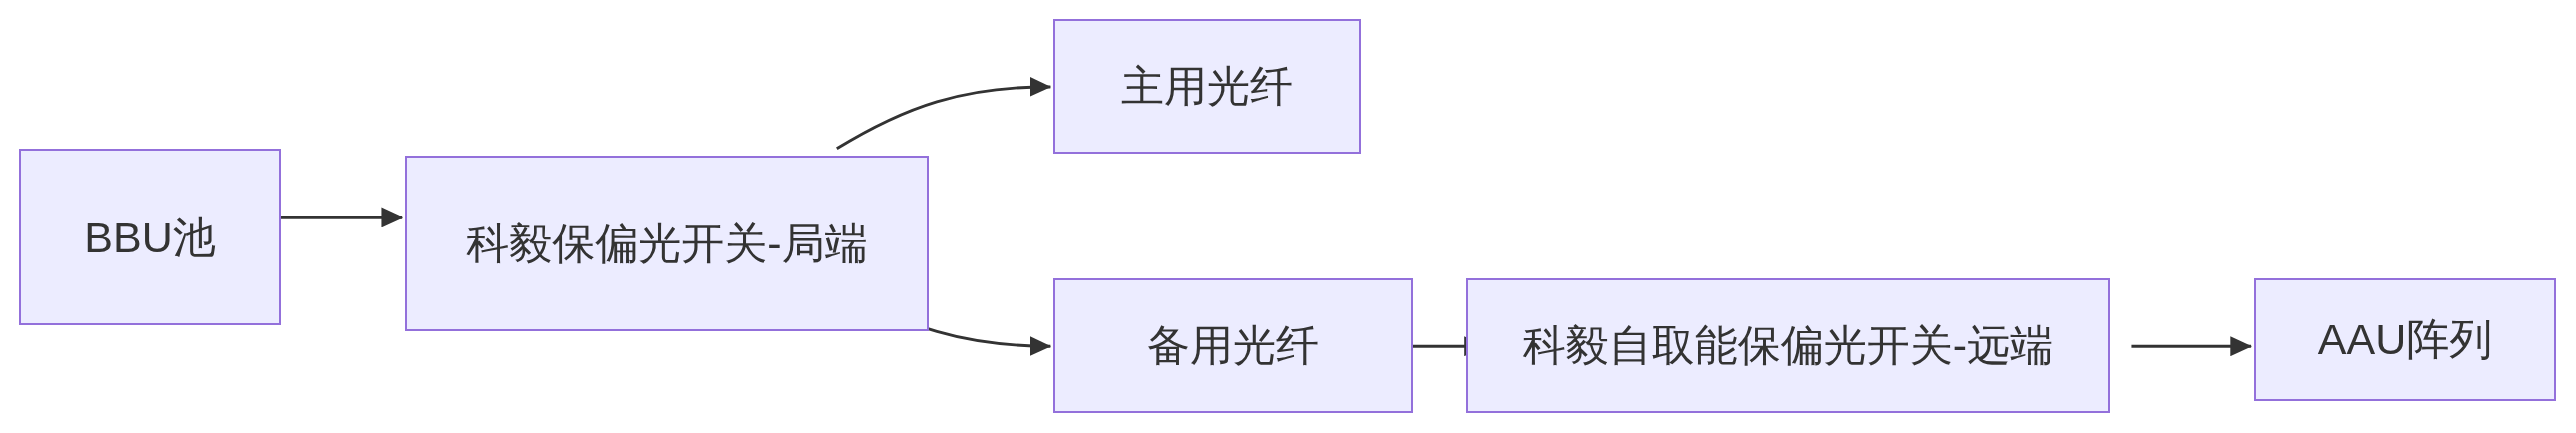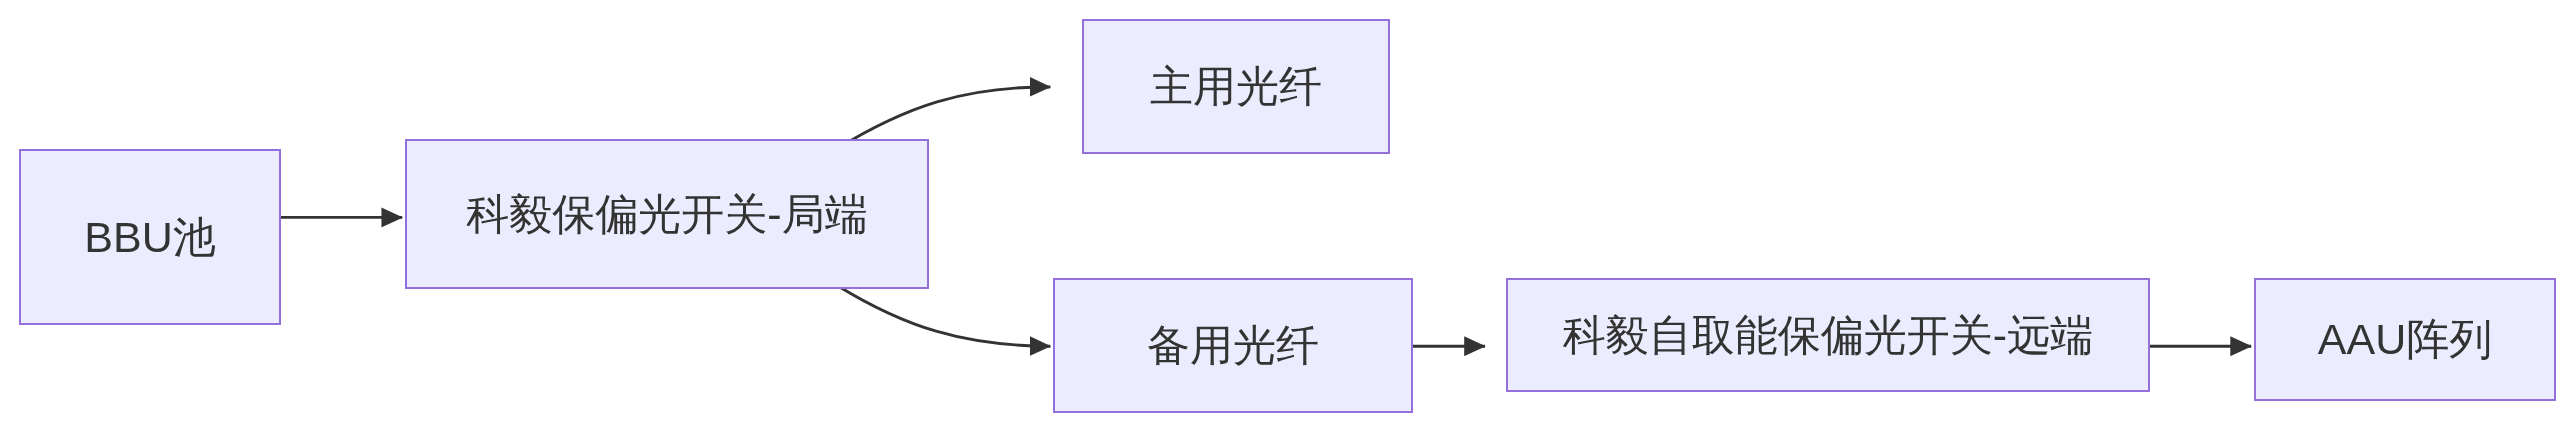--- a/index.html
+++ b/index.html
@@ -69,33 +69,33 @@
     <path class="edge-line" marker-end="url(#arrow)" d="M1007,179 C1090,128 1160,104 1264,104.5"></path>
     <path class="edge-line" marker-end="url(#arrow)" d="M1007,343 C1090,394 1160,416 1264,416.5"></path>
     <path class="edge-line" marker-end="url(#arrow)" d="M1639,416.5 L1787,416.5"></path>
     <path class="edge-line" marker-end="url(#arrow)" d="M2565,416.5 L2709,416.5"></path>
   </svg>
 
   <div class="node" style="left:19px;  top:149px; width:262px; height:176px;">
     <span>BBU池</span>
   </div>
 
-  <div class="node" style="left:405px; top:139px; width:524px; height:150px;align-items:center;">
+  <div class="node" style="left:405px; top:156px; width:524px; height:175px;align-items:center;">
     <span>科毅保偏光开关-局端</span>
   </div>
 
-  <div class="node" style="left:1053px; top:19px; width:308px; height:135px;margin-left:29px;">
+  <div class="node" style="left:1053px; top:19px; width:308px; height:135px;">
     <span>主用光纤</span>
   </div>
 
   <div class="node" style="left:1053px; top:278px; width:360px; height:135px;">
     <span>备用光纤</span>
   </div>
 
-  <div class="node" style="left:1506px; top:278px; width:644px; height:114px;">
+  <div class="node" style="left:1466px; top:278px; width:644px; height:135px;">
     <span>科毅自取能保偏光开关-远端</span>
   </div>
 
   <div class="node" style="left:2254px; top:278px; width:302px; height:123px;">
     <span>AAU阵列</span>
   </div>
 
 </div>
 
 

